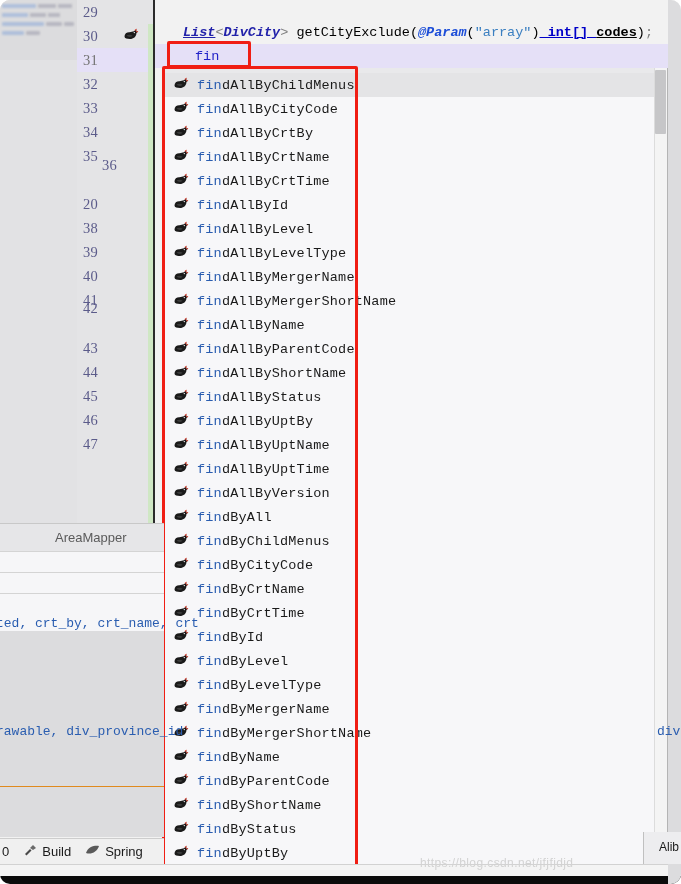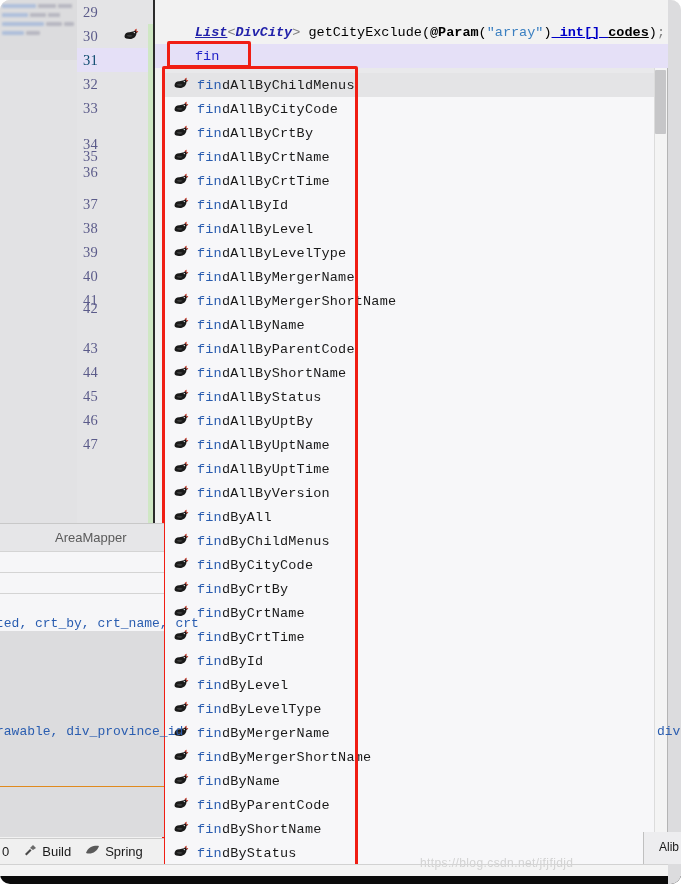--- a/index.html
+++ b/index.html
@@ -46,21 +46,21 @@
     position: absolute; left: 0; width: 76px; height: 24px;
     font-family: "Liberation Serif", serif;
     font-size: 14.5px; color: #4a4a77;
     display: flex; align-items: center;
   }
   .gutter-line .num {
     width: 38px; text-align: left; padding-left: 6px;
     color: #5b5b8a; letter-spacing: .3px;
   }
   .gutter-line.current { background: #e5e0f7; }
-  .gutter-line.current .num { color: #0c4a6e; }
+  .gutter-line.current .num { color: #737373; }
 
   
   .bird {
     position: relative; width: 16px; height: 13px; display: inline-block;
   }
   .bird svg { display: block; }
 
   
   .vcs-strip {
     position: absolute; left: 148px; top: 24px; width: 6px; height: 524px;
@@ -75,29 +75,29 @@
   .code-area {
     position: absolute; left: 155px; top: 0; right: 0; height: 60px;
     background: #f2f2f2;
   }
   .code-line {
     position: absolute; left: 0; width: 526px; height: 24px;
     display: flex; align-items: center;
     font-family: "Liberation Mono", monospace;
     font-size: 13.5px; white-space: pre;
   }
-  .code-line.sig { top: 20px; padding-left: 40px; }
+  .code-line.sig { top: 20px; padding-left: 28px; }
   .code-line.cur {
     top: 44px; padding-left: 40px; background: #e5e0f7; width: 526px;
   }
   .tok-type  { color: #2222aa; font-weight: bold; font-style: italic; text-decoration: underline; }
   .tok-gen   { color: #808080; }
   .tok-cls   { color: #2222aa; font-weight: bold; font-style: italic; }
   .tok-mth   { color: #000000; }
-  .tok-anno  { color: #000000; font-weight: bold; }
+  .tok-anno  { color: #1d4ed8; font-weight: bold; font-style: italic; }
   .tok-str   { color: #3a7fc1; }
   .tok-kw    { color: #0000c8; font-weight: bold; text-decoration: underline; }
   .tok-param { color: #000000; font-weight: bold; text-decoration: underline; }
   .tok-pn    { color: #000000; }
   .tok-fin   { color: #2222c8; }
 
   
   .cur-line-bg {
     position: absolute; left: 155px; top: 44px; width: 526px; height: 24px;
     background: #e5e0f7;
@@ -249,31 +249,31 @@
         </div>
         <div class="gutter-line current" style="top: 48px;">
           <span class="num">31</span>
         </div>
         <div class="gutter-line" style="top: 72px; align-items: center;">
           <span class="num">32</span>
         </div>
         <div class="gutter-line" style="top: 96px;">
           <span class="num">33</span>
         </div>
-        <div class="gutter-line" style="top: 132px;">
+        <div class="gutter-line" style="top: 120px;">
           <span class="num">34</span>
         </div>
         <div class="gutter-line" style="top: 144px;">
           <span class="num">35</span>
         </div>
-        <div class="gutter-line" style="top: 160px;">
+        <div class="gutter-line" style="top: 153px; justify-content: center;">
           <span class="num">36</span>
         </div>
         <div class="gutter-line" style="top: 192px;">
-          <span class="num">37</span>
+          <span class="num">20</span>
         </div>
         <div class="gutter-line" style="top: 216px;">
           <span class="num">38</span>
         </div>
         <div class="gutter-line" style="top: 240px;">
           <span class="num">39</span>
         </div>
         <div class="gutter-line" style="top: 264px;">
           <span class="num">40</span>
         </div>
@@ -518,30 +518,20 @@
         </div>
         <div class="ac-row">
           <span><span class="bird"><svg width="16" height="13" viewBox="0 0 16 13">
                 <path d="M1.5 8.5 C1.5 5.5, 4 4, 6.5 4.2 L11 3.2 L13.5 1.2 L13.2 3.6 L15.2 3.4 L13.4 5.2 C13.4 8.5, 10.5 11, 7 11 C4 11, 1.5 10.3, 1.5 8.5 Z" fill="#1a1a1a"></path>
                 <path d="M11.4 2.2 L13.6 0.6 L13.3 2.7 Z" fill="#e0301e"></path>
                 <path d="M13.2 3.2 L15.4 3.0 L13.6 4.8 Z" fill="#e0301e"></path>
                 <circle cx="11.3" cy="4.6" r="0.7" fill="#ffffff"></circle>
                 <path d="M3.5 7.6 C5 6.6, 8 6.6, 9.6 7.8 C8 9.4, 5 9.4, 3.5 7.6 Z" fill="#3a3a3a"></path>
               </svg></span></span>
           <span class="ac-label"><span class="pfx">fin</span>dByCityCode</span>
-        </div>
-        <div class="ac-row">
-          <span><span class="bird"><svg width="16" height="13" viewBox="0 0 16 13">
-                <path d="M1.5 8.5 C1.5 5.5, 4 4, 6.5 4.2 L11 3.2 L13.5 1.2 L13.2 3.6 L15.2 3.4 L13.4 5.2 C13.4 8.5, 10.5 11, 7 11 C4 11, 1.5 10.3, 1.5 8.5 Z" fill="#1a1a1a"></path>
-                <path d="M11.4 2.2 L13.6 0.6 L13.3 2.7 Z" fill="#e0301e"></path>
-                <path d="M13.2 3.2 L15.4 3.0 L13.6 4.8 Z" fill="#e0301e"></path>
-                <circle cx="11.3" cy="4.6" r="0.7" fill="#ffffff"></circle>
-                <path d="M3.5 7.6 C5 6.6, 8 6.6, 9.6 7.8 C8 9.4, 5 9.4, 3.5 7.6 Z" fill="#3a3a3a"></path>
-              </svg></span></span>
-          <span class="ac-label"><span class="pfx">fin</span>dByCrtBy</span>
         </div>
         <div class="ac-row">
           <span><span class="bird"><svg width="16" height="13" viewBox="0 0 16 13">
                 <path d="M1.5 8.5 C1.5 5.5, 4 4, 6.5 4.2 L11 3.2 L13.5 1.2 L13.2 3.6 L15.2 3.4 L13.4 5.2 C13.4 8.5, 10.5 11, 7 11 C4 11, 1.5 10.3, 1.5 8.5 Z" fill="#1a1a1a"></path>
                 <path d="M11.4 2.2 L13.6 0.6 L13.3 2.7 Z" fill="#e0301e"></path>
                 <path d="M13.2 3.2 L15.4 3.0 L13.6 4.8 Z" fill="#e0301e"></path>
                 <circle cx="11.3" cy="4.6" r="0.7" fill="#ffffff"></circle>
                 <path d="M3.5 7.6 C5 6.6, 8 6.6, 9.6 7.8 C8 9.4, 5 9.4, 3.5 7.6 Z" fill="#3a3a3a"></path>
               </svg></span></span>
           <span class="ac-label"><span class="pfx">fin</span>dByCrtName</span>

